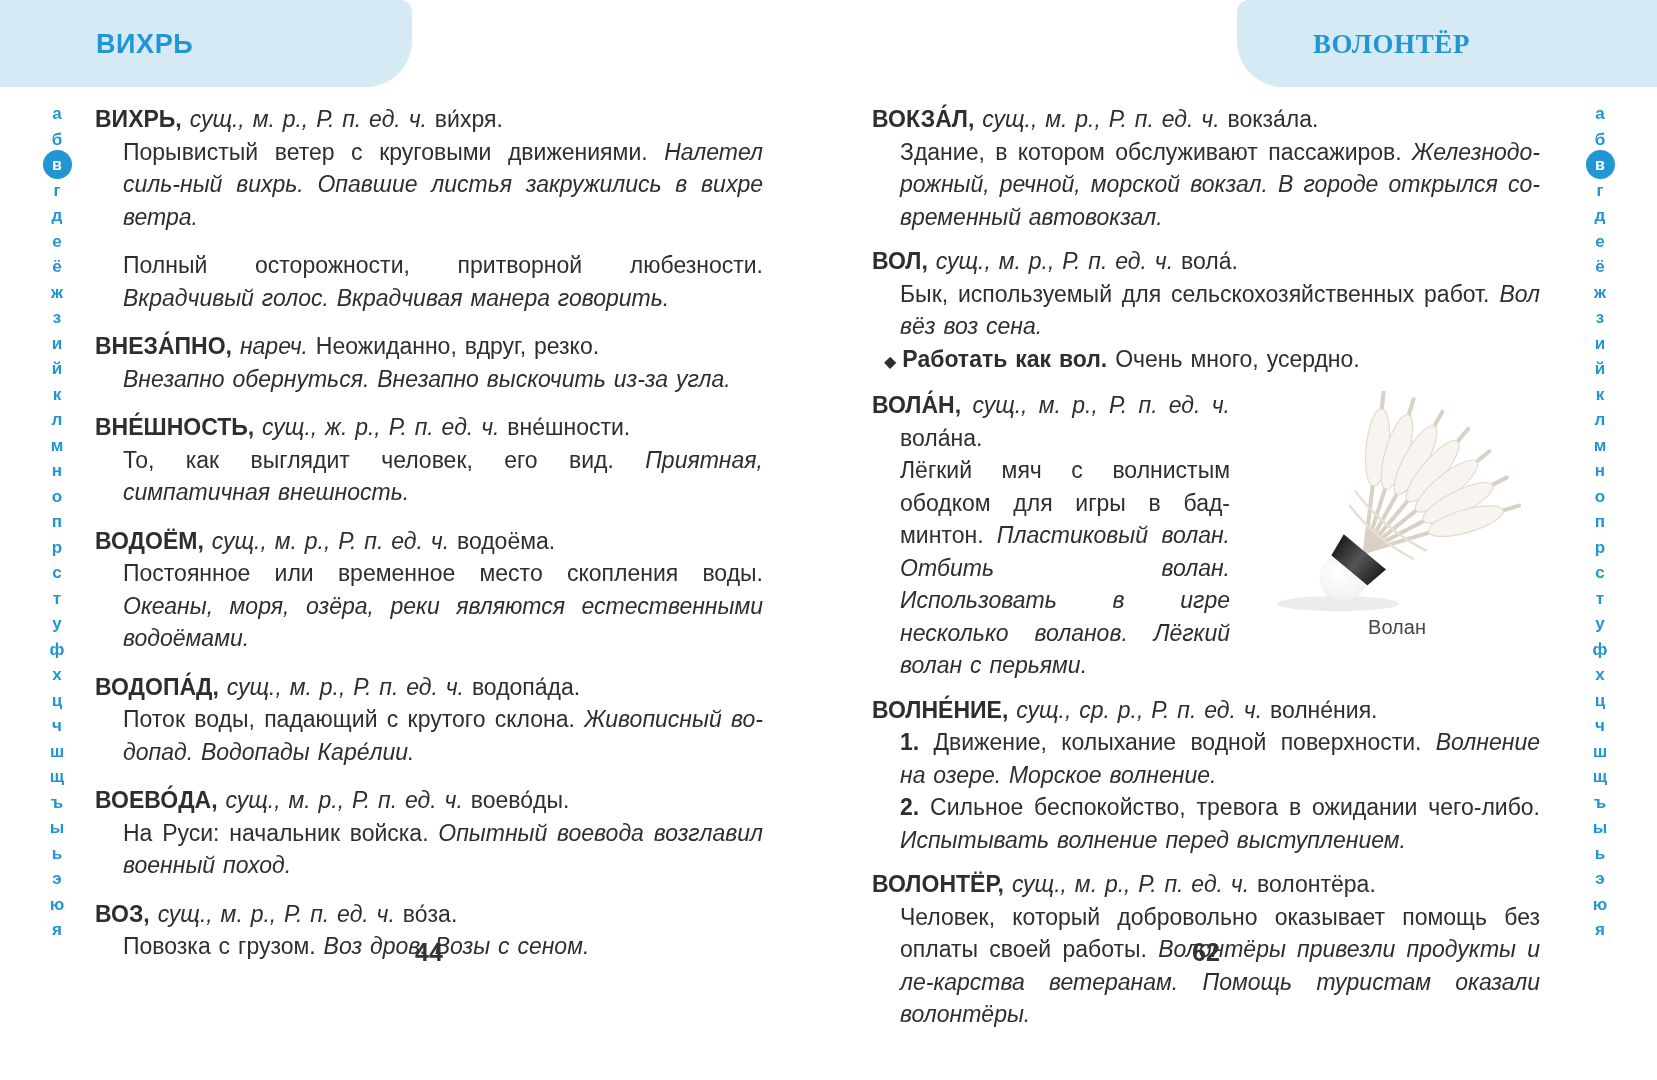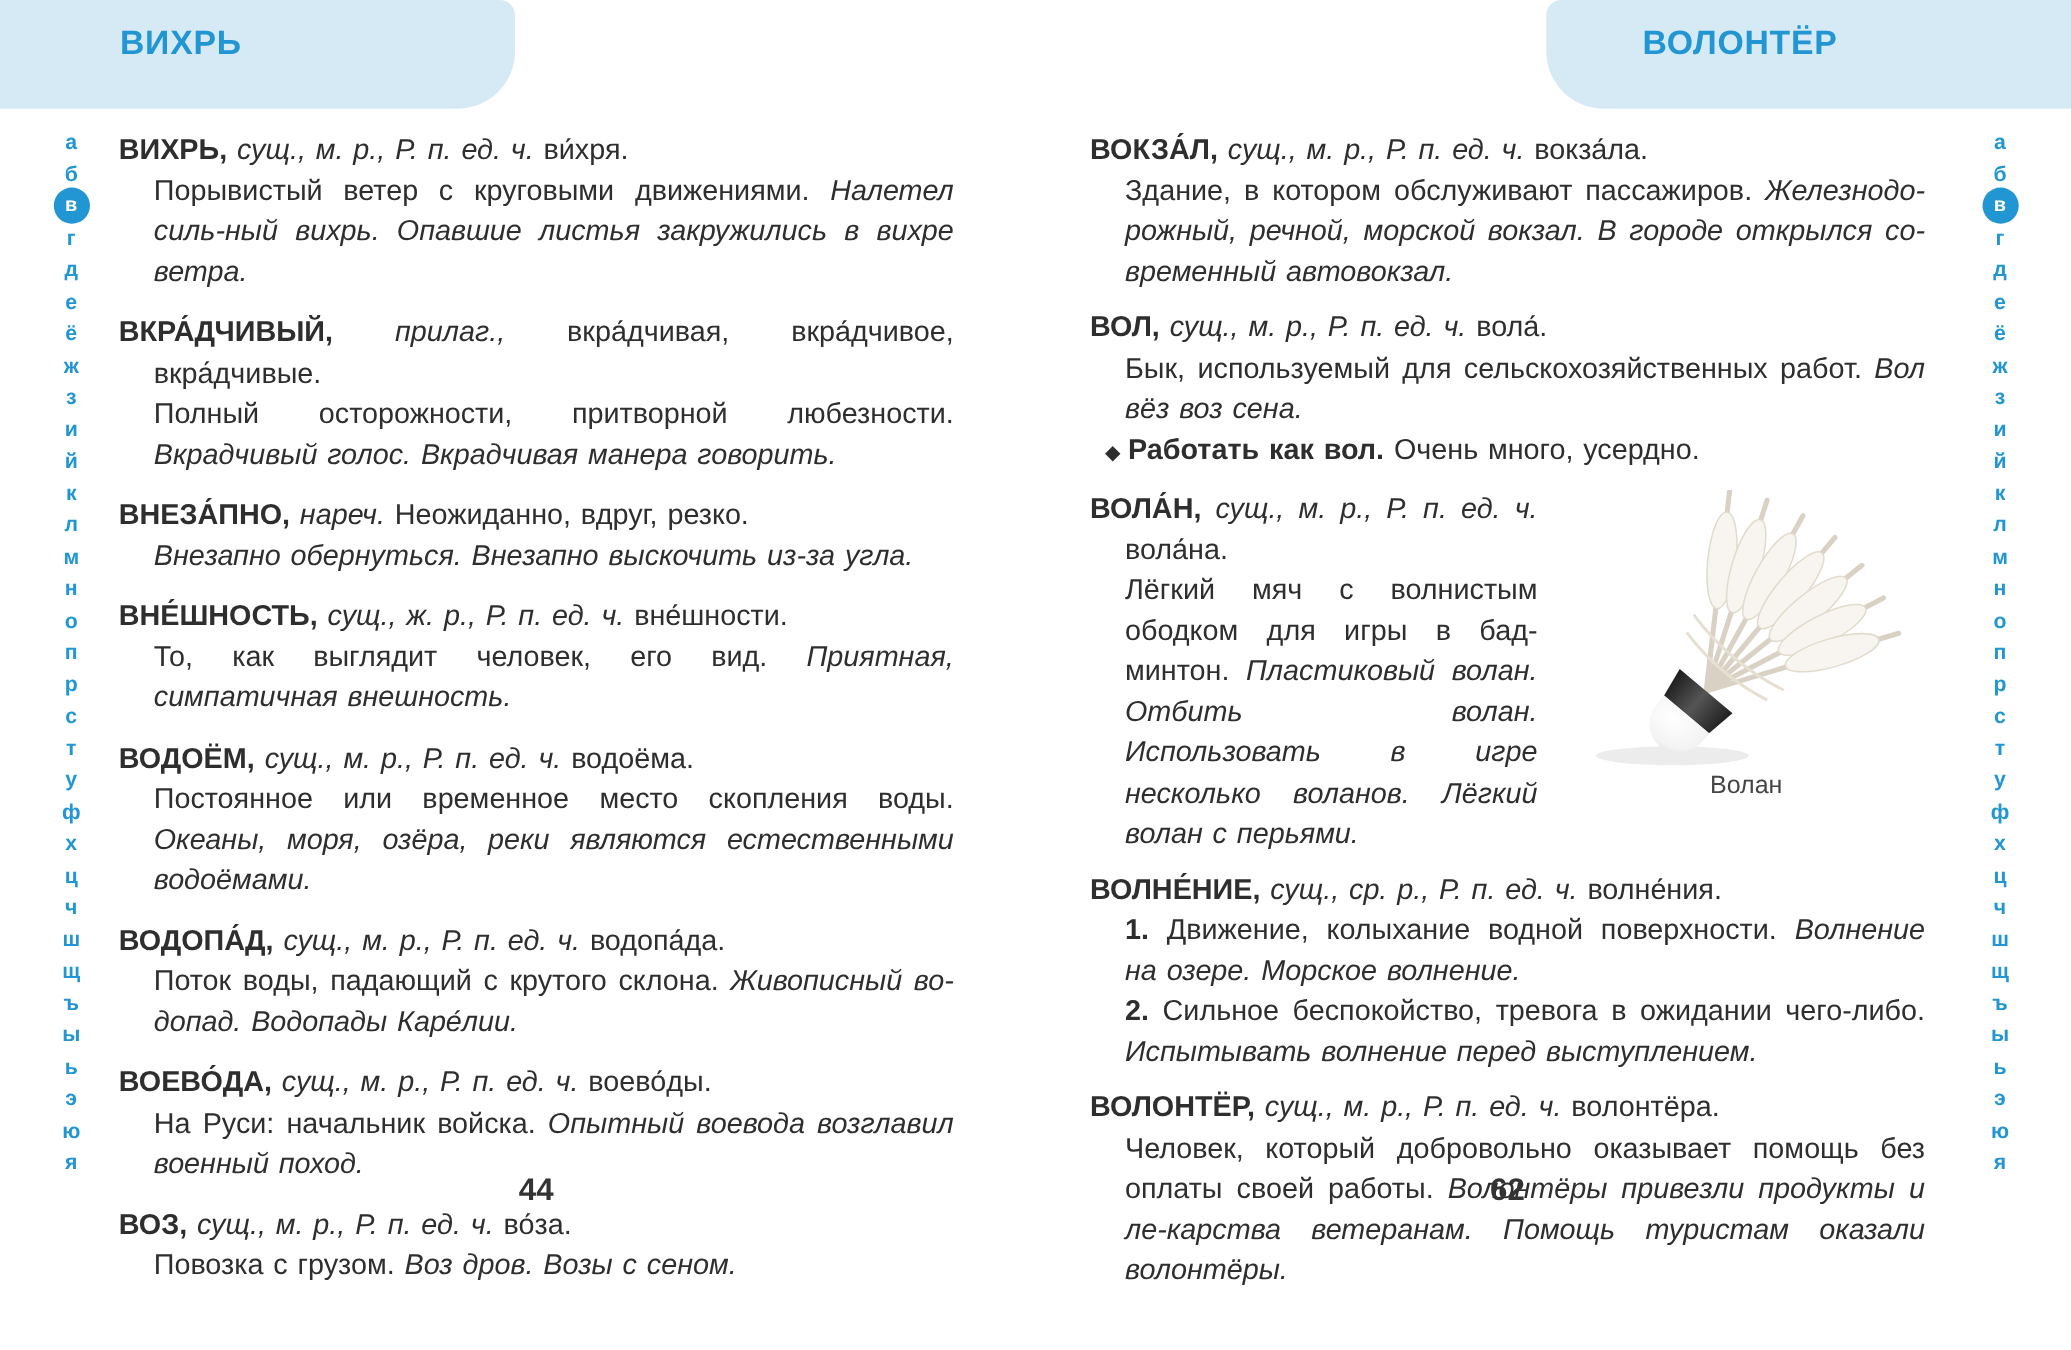--- a/index.html
+++ b/index.html
@@ -5,23 +5,23 @@
   html, body { margin: 0; padding: 0; background: #ffffff; }
   .page {
     position: relative; width: 1657px; height: 1080px; background: #fff;
     font-family: "Liberation Sans", "DejaVu Sans", sans-serif;
     color: #2e2e2e; overflow: hidden;
   }
 
   
   .tab { position: absolute; top: 0; height: 87px; background: #d6eaf6; }
   .tab.left  { left: 0;  width: 412px; border-radius: 0 12px 46px 0; }
-  .tab.right { right: 0; width: 420px; border-radius: 12px 0 0 46px; }
+  .tab.right { right: 0; width: 420px; border-radius: 12px 0 0 46px; font-family: Liberation Serif, serif; }
   .header-word {
-    position: absolute; top: 19px; font-weight: 700; font-size: 27px;
+    position: absolute; top: 29px; font-weight: 700; font-size: 27px;
     color: #2196d3; letter-spacing: 0.6px; text-align: center;
   }
   .tab.left  .header-word { left: 96px; }
   .tab.right .header-word { right: 187px; }
 
   
   .alpha-rail { position: absolute; top: 101px; width: 36px; display: flex; flex-direction: column; }
   .alpha-rail.left  { left: 39px; }
   .alpha-rail.right { left: 1582px; }
   .letter { height: 25.5px; display: flex; align-items: center; justify-content: center; }
@@ -278,21 +278,20 @@
         <span class="glyph">я</span>
       </div>
     </div>
 
   <div class="text-col left">
       <div class="entry">
         <p class="para headline"><span class="run hw">ВИХРЬ, </span><span class="run i">сущ., м. р., Р. п. ед. ч. </span><span class="run n">ви́хря.</span></p>
         <p class="para body"><span class="run n">Порывистый ветер с круговыми движениями. </span><span class="run i">Налетел силь-ный вихрь. Опавшие листья закружились в вихре ветра.</span></p>
       </div>
       <div class="entry">
-        <p class="para headline"><span class="run hw">ВКРА́ДЧИВЫЙ, </span><span class="run i">прилаг., </span><span class="run n">вкра́дчивая, вкра́дчивое, вкра́дчивые.</span></p>
         <p class="para body"><span class="run n">Полный осторожности, притворной любезности. </span><span class="run i">Вкрадчивый голос. Вкрадчивая манера говорить.</span></p>
       </div>
       <div class="entry">
         <p class="para headline"><span class="run hw">ВНЕЗА́ПНО, </span><span class="run i">нареч. </span><span class="run n">Неожиданно, вдруг, резко.</span></p>
         <p class="para body"><span class="run i">Внезапно обернуться. Внезапно выскочить из-за угла.</span></p>
       </div>
       <div class="entry">
         <p class="para headline"><span class="run hw">ВНЕ́ШНОСТЬ, </span><span class="run i">сущ., ж. р., Р. п. ед. ч. </span><span class="run n">вне́шности.</span></p>
         <p class="para body"><span class="run n">То, как выглядит человек, его вид. </span><span class="run i">Приятная, симпатичная внешность.</span></p>
       </div>

